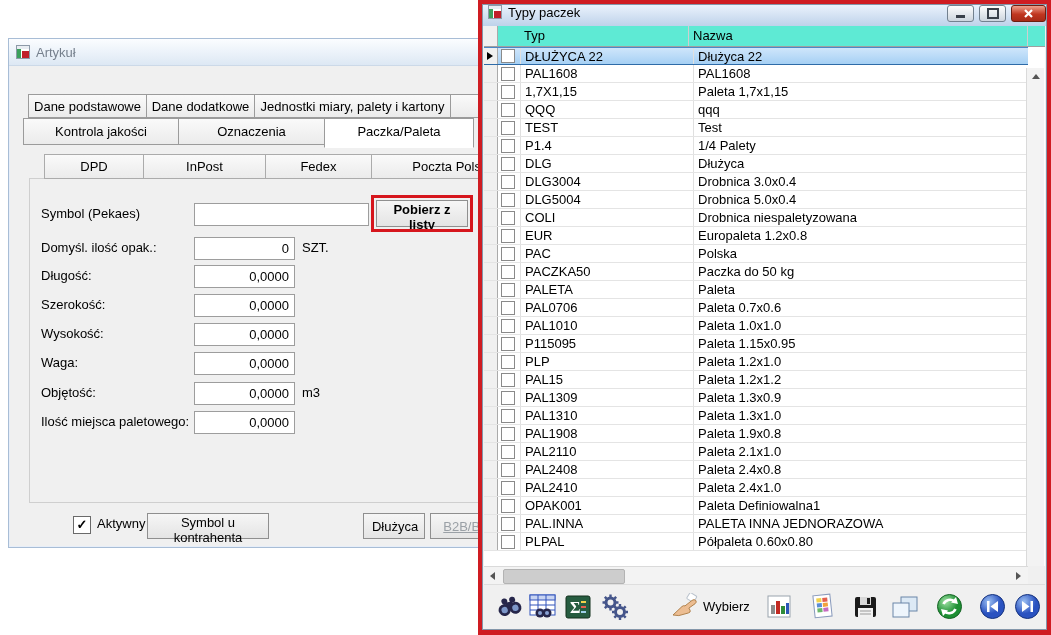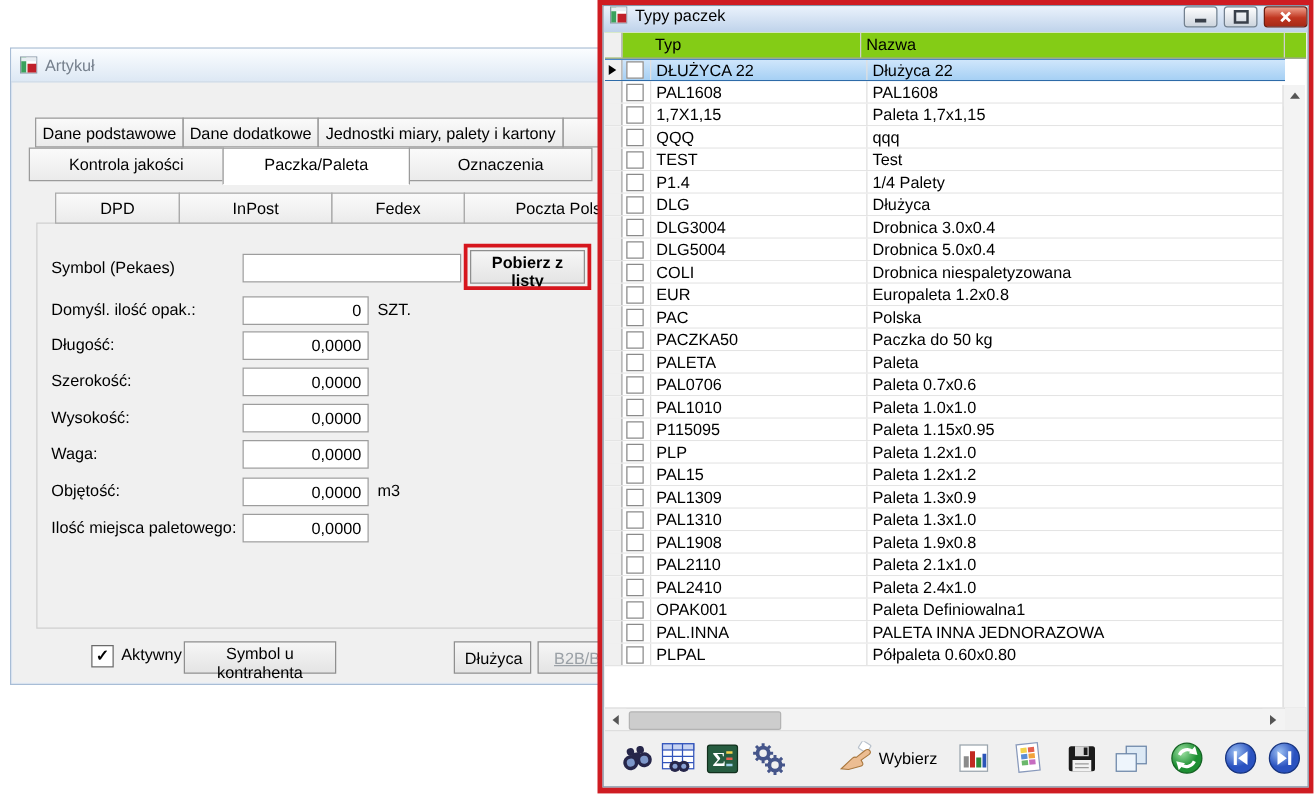--- a/index.html
+++ b/index.html
@@ -54,21 +54,21 @@
   .typy-title .ttl{margin-left:6px;}
   .win-btns{margin-left:auto;display:flex;gap:5px;align-items:center;}
   .wbtn{width:27px;height:17px;border:1px solid #73818f;border-radius:3px;
         background:linear-gradient(#fefefe,#cdd5de);display:flex;align-items:center;justify-content:center;padding:0;}
   .wbtn.close{width:35px;background:linear-gradient(#f0a08c,#c03620 55%,#a72a17);border-color:#6d1d10;}
   .glyph-min{width:9px;height:3px;background:#39404a;margin-top:6px;}
   .glyph-rest{width:8px;height:7px;border:2px solid #39404a;}
 
   
   .grid{position:absolute;left:1px;top:21px;right:1px;height:540px;background:#fff;overflow:hidden;}
-  .ghead{display:flex;height:20px;border-bottom:1px solid #9f9f9f;background:#84cc16;}
+  .ghead{display:flex;height:20px;border-bottom:1px solid #9f9f9f;background:#5eead4;}
   .ghead .hsel{width:13px;background:#f0f0f0;border-right:1px solid #aaa;}
   .ghead .htyp{width:191px;box-sizing:border-box;padding-left:26px;line-height:20px;border-right:1px solid #cfcfcf;}
   .ghead .hnaz{flex:1;padding-left:4px;line-height:20px;border-right:1px solid #cfcfcf;}
   .ghead .hvs{width:17px;}
   .rows{position:absolute;left:0;top:21px;right:17px;bottom:0;overflow:hidden;}
   .grow{display:flex;height:18px;box-sizing:border-box;border-bottom:1px solid #e4e4e4;background:#fff;}
   .c-sel{width:13px;flex:none;background:#f0f0f0;border-right:1px solid #aaa;position:relative;}
   .c-chk{width:22px;flex:none;border-right:1px solid #e0e0e0;display:flex;align-items:center;}
   .cbx{width:12px;height:12px;background:#fff;border:1px solid #8a8a8a;margin-left:3px;}
   .c-typ{width:168px;flex:none;border-right:1px solid #e0e0e0;}
@@ -115,22 +115,22 @@
 
     <div class="tabs tabs1">
       <div class="tab" style="width:119px">Dane podstawowe</div>
       <div class="tab" style="width:109px">Dane dodatkowe</div>
       <div class="tab" style="width:197px">Jednostki miary, palety i kartony</div>
       <div class="tab" style="width:90px">Gru</div>
     </div>
 
     <div class="tabs tabs2">
       <div class="tab" style="width:156px">Kontrola jakości</div>
+      <div class="tab" style="width:147px">Oznaczenia</div>
       <div class="tab active" style="width:150px">Paczka/Paleta</div>
-      <div class="tab" style="width:147px">Oznaczenia</div>
     </div>
 
     <div class="grpbox"></div>
 
     <div class="tabs tabs3">
       <div class="tab" style="width:100px">DPD</div>
       <div class="tab" style="width:123px">InPost</div>
       <div class="tab" style="width:107px">Fedex</div>
       <div class="tab" style="width:165px">Poczta Polska</div>
     </div>
@@ -405,20 +405,28 @@
                 <span class="cbx"></span>
               </div>
     <div class="c-typ cell">PAL2110</div>
     <div class="c-naz cell">Paleta 2.1x1.0</div>
   </div>
             <div class="grow">
     <div class="c-sel"></div>
     <div class="c-chk">
                 <span class="cbx"></span>
               </div>
+    <div class="c-typ cell">PAL2408</div>
+    <div class="c-naz cell">Paleta 2.4x0.8</div>
+  </div>
+            <div class="grow">
+    <div class="c-sel"></div>
+    <div class="c-chk">
+                <span class="cbx"></span>
+              </div>
     <div class="c-typ cell">PAL2410</div>
     <div class="c-naz cell">Paleta 2.4x1.0</div>
   </div>
             <div class="grow">
     <div class="c-sel"></div>
     <div class="c-chk">
                 <span class="cbx"></span>
               </div>
     <div class="c-typ cell">OPAK001</div>
     <div class="c-naz cell">Paleta Definiowalna1</div>

